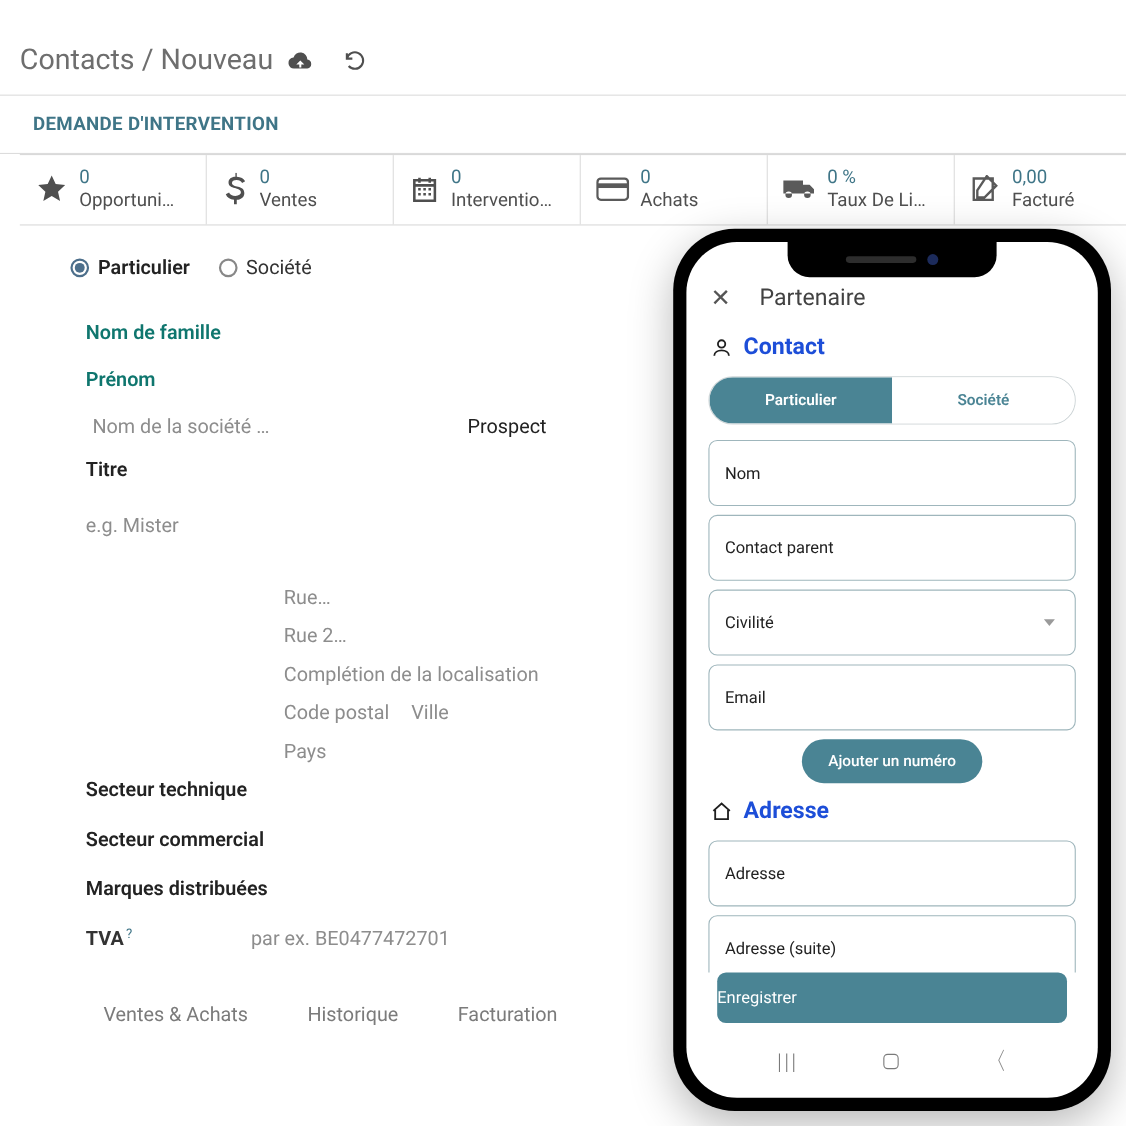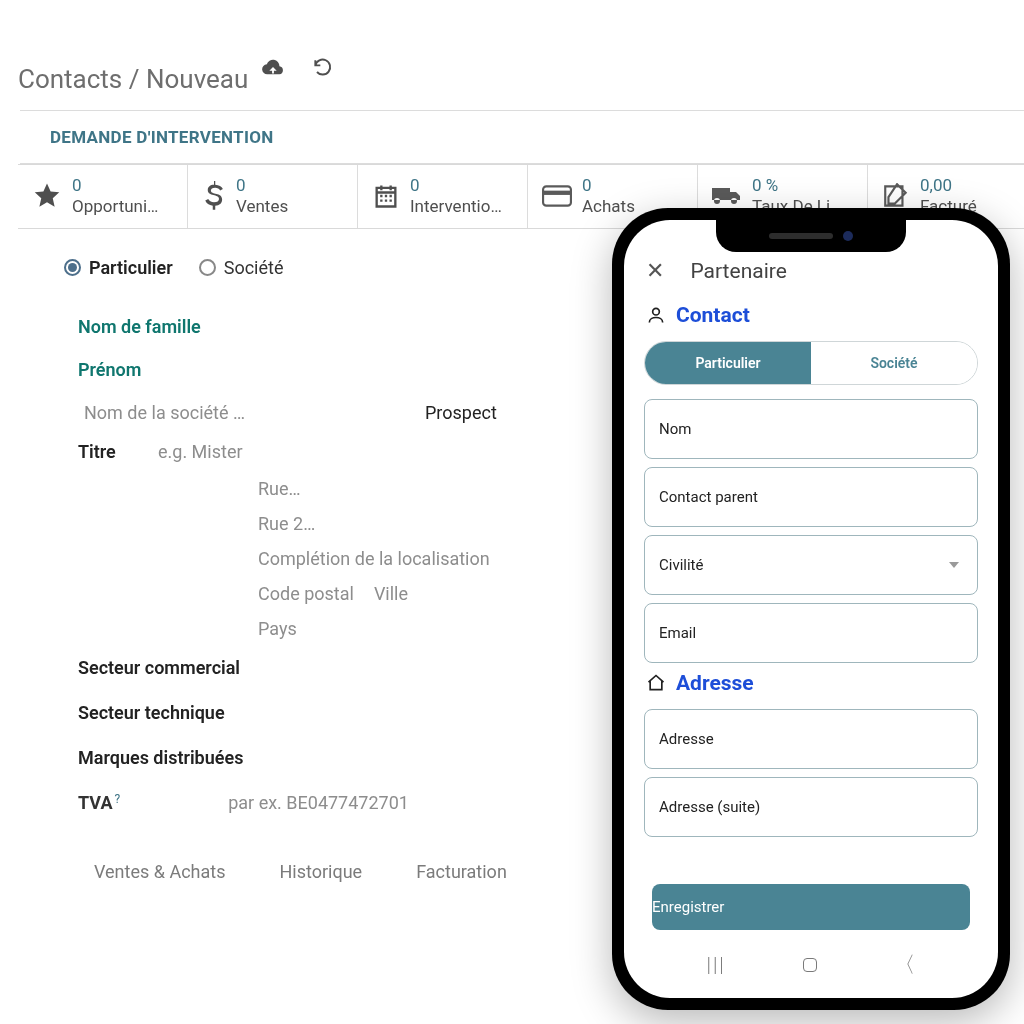--- a/index.html
+++ b/index.html
@@ -13,34 +13,33 @@
     position: relative;
   }
   .breadcrumb-bar {
     display: flex;
     align-items: center;
     gap: 14px;
     padding: 40px 18px 16px 18px;
     font-size: 26px;
     color: #6e6e6e;
   }
-  .breadcrumb-bar .bc-main { font-weight: 400; margin-top: 24px; }
+  .breadcrumb-bar .bc-main { font-weight: 400; }
   .breadcrumb-bar .icon {
     font-size: 20px;
     color: #514f50;
   }
   .section-header {
     border-top: 1px solid #dcdcdc;
     border-bottom: 1px solid #dcdcdc;
     padding: 16px 30px;
     font-weight: 700;
     color: #3f7587;
     font-size: 17px;
     letter-spacing: .3px;
-    margin-left: 20px;
   }
   .stat-row {
     display: flex;
     margin-left: 18px;
     border-top: 1px solid #d9d9d9;
   }
   .stat-cell {
     border-right: 1px solid #dcdcdc;
     padding: 10px 14px 10px 14px;
     display: flex;
@@ -416,38 +415,38 @@
   </div>
 
   <div class="field-label">Nom de famille</div>
   <div class="field-label">Prénom</div>
 
   <div class="row-line">
     <span class="placeholder" style="padding-left:6px;">Nom de la société …</span>
     <span style="color:#222;">Prospect</span>
   </div>
 
-  <div class="grid-row" style="margin-bottom:16px;">
+  <div class="grid-row" style="margin-bottom:44px;flex-direction:column;">
     <span class="label" style="width:50px;">Titre</span>
     <span class="placeholder">e.g. Mister</span>
   </div>
 
   <div class="addr-block">
     <div>Rue…</div>
     <div>Rue 2…</div>
     <div>Complétion de la localisation</div>
     <div class="addr-inline">
       <span>Code postal</span>
       <span>Ville</span>
     </div>
     <div>Pays</div>
   </div>
 
+  <div class="labeled-left" style="margin-top:0;">Secteur technique</div>
   <div class="labeled-left">Secteur commercial</div>
-  <div class="labeled-left" style="margin-top:0;">Secteur technique</div>
   <div class="labeled-left" style="margin-top:0;">Marques distribuées</div>
 
   <div class="tva-row">
     <span>
       <span class="tva-label">TVA</span><span class="q">?</span>
     </span>
     <span class="tva-ph">par ex. BE0477472701</span>
   </div>
 
   <div class="tab-strip">
@@ -480,20 +479,21 @@
 
         <div class="seg">
           <div class="sel">Particulier</div>
           <div class="unsel">Société</div>
         </div>
 
         <div class="p-input">Nom</div>
         <div class="p-input">Contact parent</div>
         <div class="p-input select">Civilité</div>
         <div class="p-input">Email</div>
+        <div class="p-add-btn">Ajouter un numéro</div>
 
         <div class="p-section-h">
           <span>
             <svg width="20" height="20" viewBox="0 0 24 24">
                 <path fill="none" stroke="#202020" stroke-width="2" d="M3 11 12 3l9 8M5 10v10h14V10"></path>
               </svg>
           </span>
           <span>Adresse</span>
         </div>
         <div class="p-input">Adresse</div>

